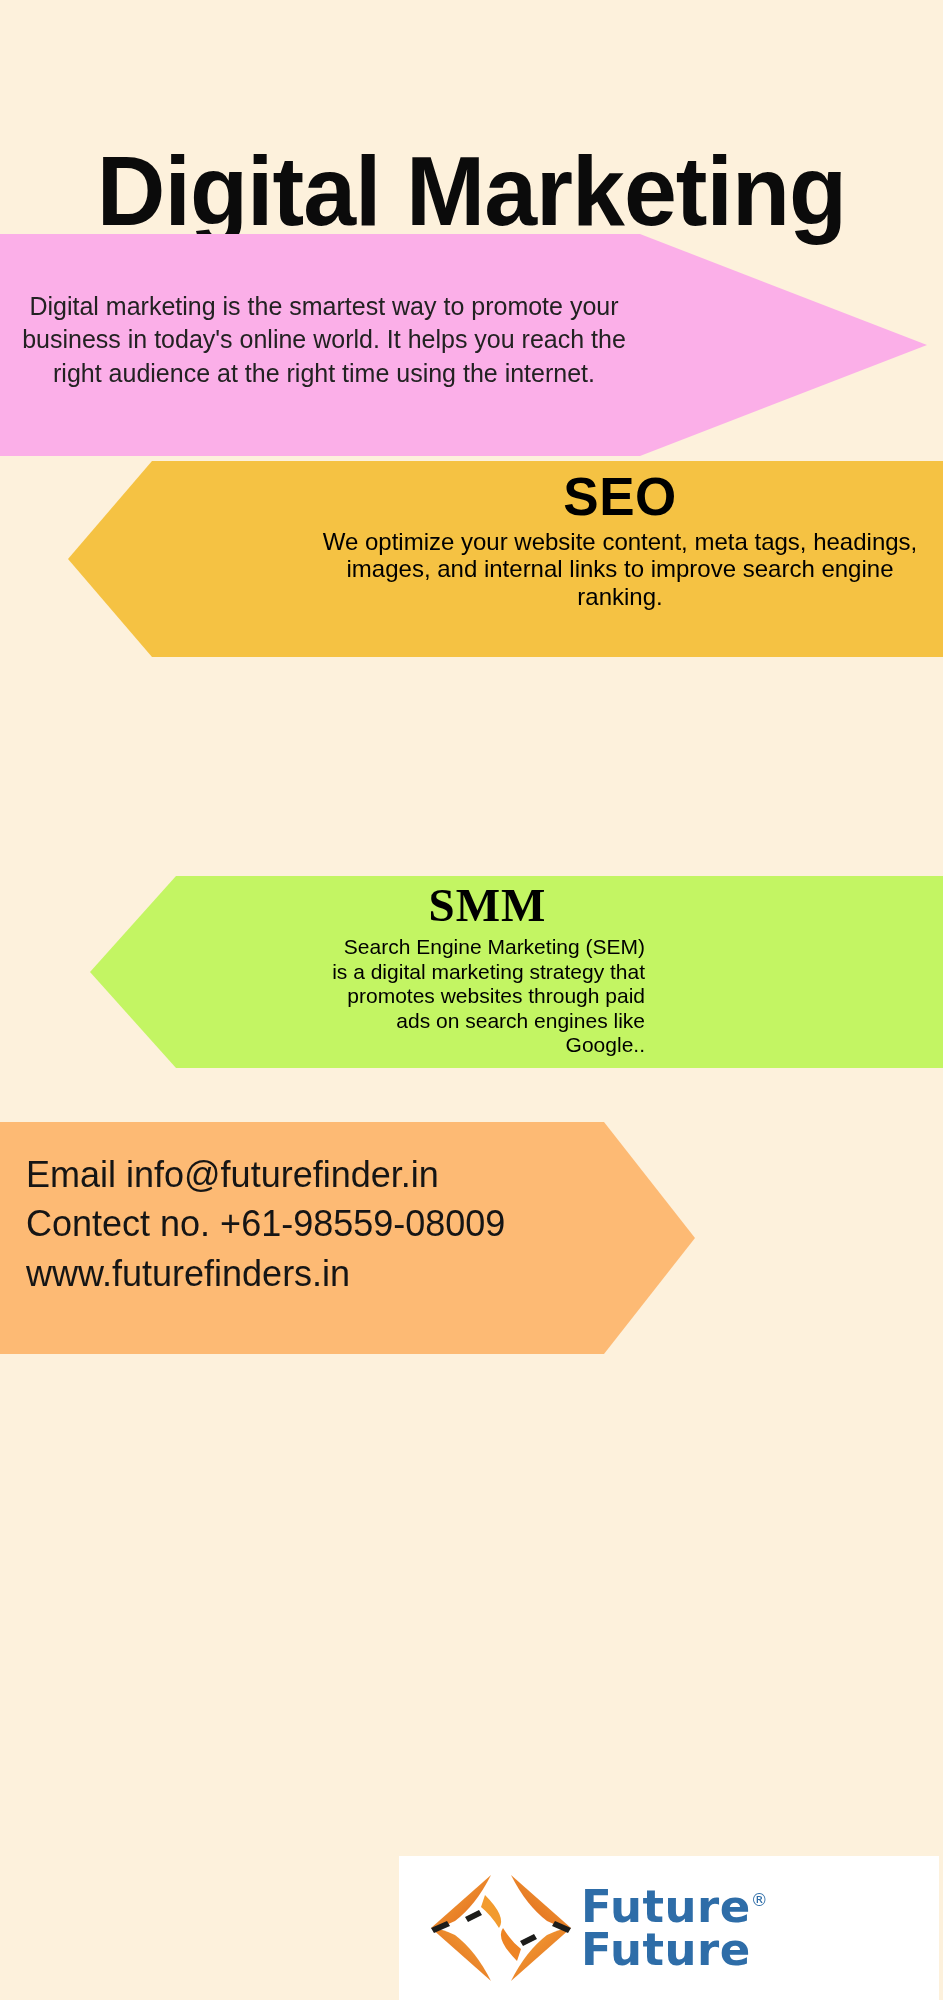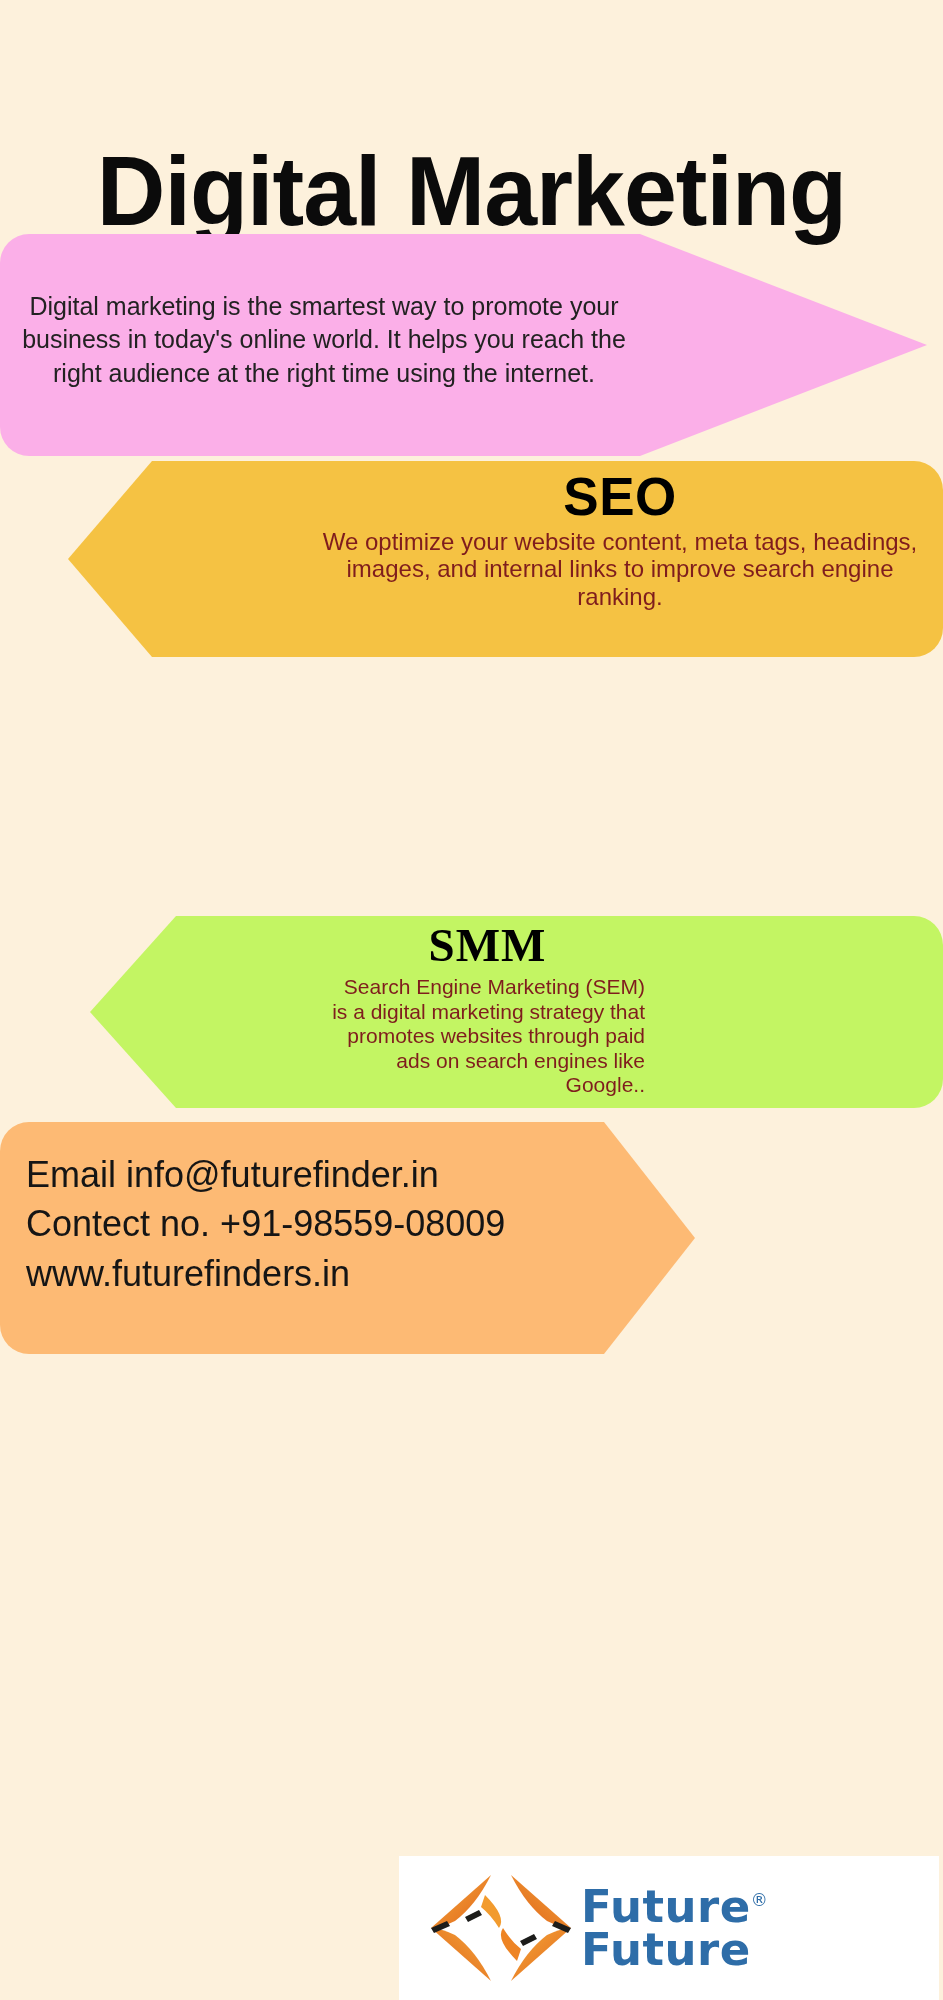--- a/index.html
+++ b/index.html
@@ -37,34 +37,33 @@
     color: #0B0B0B;
     transform: scaleX(0.97);
     transform-origin: center top;
     white-space: nowrap;
   }
 
   
   .banner {
     position: absolute;
     box-sizing: border-box;
-    border-radius: 29px;
   }
   .banner .inner {
     position: absolute;
     box-sizing: border-box;
   }
 
   .b-head {
     font-weight: bold;
     color: #000;
     margin: 0;
   }
   .b-body {
-    color: #7f1d1d;
+    color: #000000;
     margin: 0;
   }
 
   
   #banner-intro {
     left: 0;
     top: 234px;
     width: 943px;
     height: 222px;
     background: #FBAFE8;
@@ -134,21 +133,21 @@
   #banner-sem .b-body {
     margin-top: 26px;
     font-size: 21px;
     line-height: 1.17;
     font-weight: 400;
   }
 
   
   #banner-smm {
     left: 0;
-    top: 916px;
+    top: 876px;
     width: 943px;
     height: 192px;
     background: #C3F563;
     clip-path: polygon(176px 0, 943px 0, 943px 192px, 176px 192px, 90px 96px);
   }
   #banner-smm .inner {
     left: 330px;
     top: 6px;
     width: 315px;
     text-align: right;
@@ -247,21 +246,21 @@
   <section class="banner" id="banner-smm">
     <div class="inner">
       <h2 class="b-head">SMM</h2>
       <p class="b-body">Search Engine Marketing (SEM) is a digital marketing strategy that promotes websites through paid ads on search engines like Google..</p>
     </div>
   </section>
 
   <section class="banner" id="banner-contact">
     <div class="inner">
       <div class="contact-line">Email info@futurefinder.in</div>
-      <div class="contact-line">Contect no. +91-98559-08009</div>
+      <div class="contact-line">Contect no. +61-98559-08009</div>
       <div class="contact-line">www.futurefinders.in</div>
     </div>
   </section>
 
   <div id="logo-box">
     <svg id="logo-mark" viewBox="0 0 160 126">
       <defs>
         <linearGradient id="g1" x1="0" y1="0" x2="1" y2="1">
           <stop offset="0%" stop-color="#F6A93B"></stop>
           <stop offset="100%" stop-color="#E0651A"></stop>

